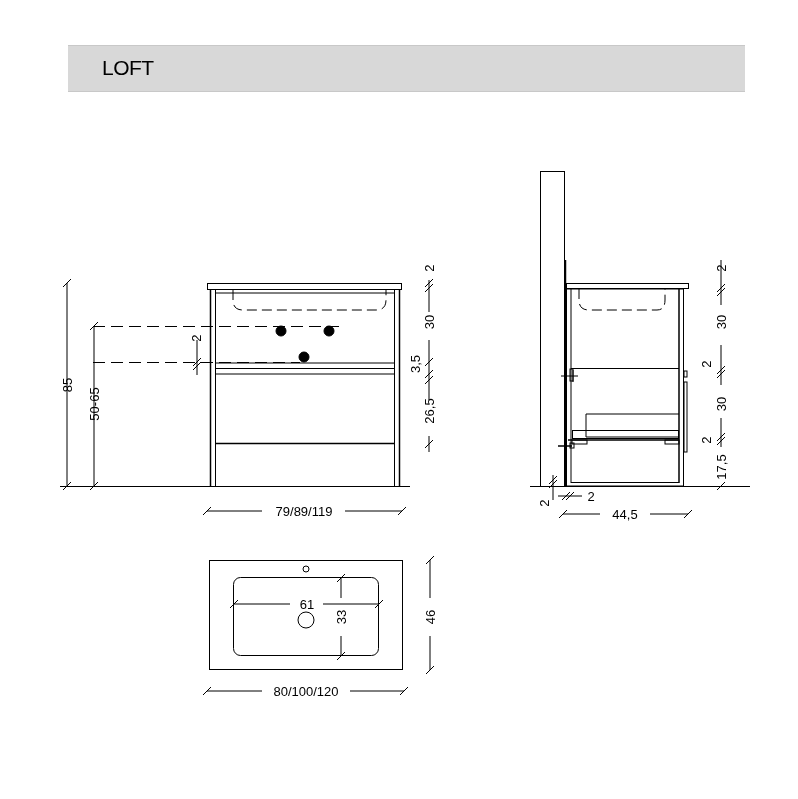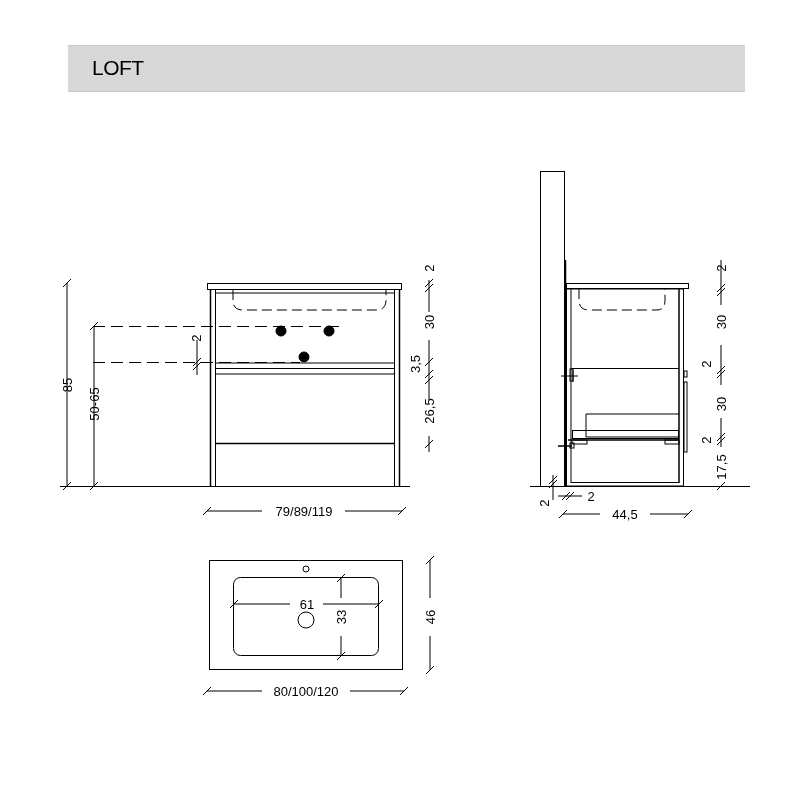--- a/index.html
+++ b/index.html
@@ -1,18 +1,18 @@
 <!DOCTYPE html>
 <html><head>
 <meta charset="utf-8">
 <style>
   html, body { margin: 0; padding: 0; background: #ffffff; }
   body { width: 798px; height: 799px; position: relative; overflow: hidden; font-family: "Liberation Sans", sans-serif; }
   .title-bar { position: absolute; left: 68px; top: 45px; width: 677px; height: 47px; background: #d8d8d8; border-top: 1px solid #c8c8c8; border-bottom: 1px solid #c8c8c8; box-sizing: border-box; }
-  .title-text { position: absolute; left: 24px; top: 10px; font-size: 21px; color: #000; letter-spacing: -0.5px; font-family: "Liberation Sans", sans-serif; }
+  .title-text { position: absolute; left: 34px; top: 10px; font-size: 21px; color: #000; letter-spacing: -0.5px; font-family: "Liberation Sans", sans-serif; }
   svg.drawing { position: absolute; left: 0; top: 0; }
   svg text { font-family: "Liberation Sans", sans-serif; font-size: 13px; fill: #000; }
 </style>
 </head>
 <body>
 
 <div class="title-bar">
   <span class="title-text">LOFT</span>
 </div>
 

